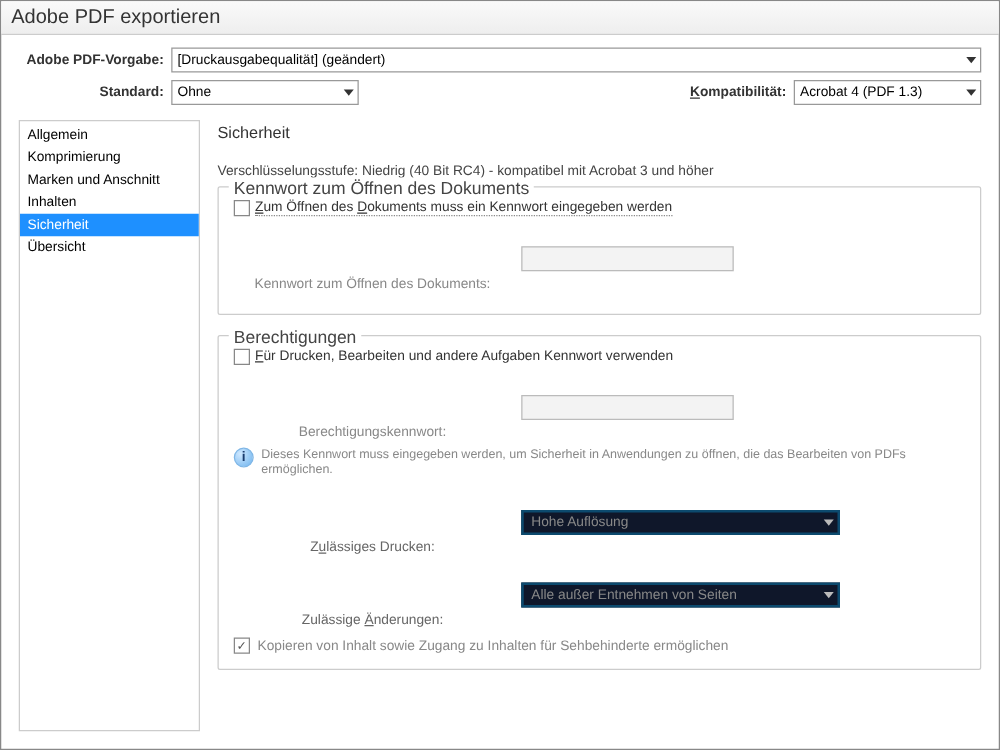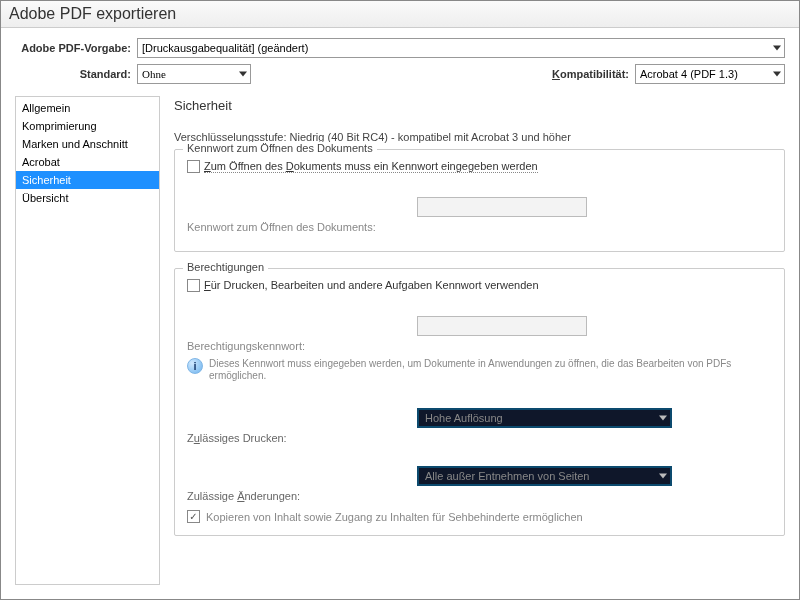--- a/index.html
+++ b/index.html
@@ -7,39 +7,39 @@
   .window { border: 1px solid #888; width: 800px; height: 600px; display: flex; flex-direction: column; background: #fff; }
   .titlebar { background: linear-gradient(#fafafa,#eee); border-bottom: 1px solid #ccc; padding: 4px 8px; font-size: 16px; color: #333; }
   .top-form { padding: 10px 14px 6px 14px; }
   .form-row { display: flex; align-items: center; margin-bottom: 6px; }
   .form-row label { display: inline-block; text-align: right; padding-right: 6px; color: #333; font-weight: bold; }
   .lbl-preset { width: 122px; }
   .lbl-standard { width: 122px; }
   .select { border: 1px solid #999; background: #fff; height: 20px; line-height: 18px; padding: 0 18px 0 4px; position: relative; display: inline-flex; align-items: center; font-size: 11px; }
   .select .arrow { position: absolute; right: 3px; top: 50%; transform: translateY(-50%); width: 0; height: 0; border-left: 4px solid transparent; border-right: 4px solid transparent; border-top: 5px solid #333; }
   .sel-preset { flex: 1; }
-  .sel-standard { width: 114px; font-family: Liberation Serif, serif; }
+  .sel-standard { width: 150px; }
   .compat-wrap { margin-left: auto; display: flex; align-items: center; }
   .lbl-compat { padding-right: 6px; margin-left: 10px; }
   .sel-compat { width: 150px; }
   .main { flex: 1; display: flex; padding: 0 14px 14px 14px; gap: 14px; }
   .sidebar { width: 145px; border: 1px solid #ccc; background: #fff; padding-top: 2px; }
   .side-item { padding: 3px 6px; font-size: 11px; cursor: default; }
   .side-item.active { background: #1e90ff; color: #fff; }
   .content { flex: 1; padding: 2px 0 0 0; color: #333; }
   .content h2 { font-size: 13px; font-weight: normal; color: #333; margin-bottom: 18px; }
   .enc-line { font-size: 11px; color: #444; margin-bottom: 6px; }
   .fieldset { border: 1px solid #ccc; border-radius: 2px; padding: 10px 12px 12px 12px; margin-bottom: 16px; position: relative; }
-  .legend { position: absolute; top: -8px; left: 8px; background: #fff; padding: 0 4px; font-size: 11px; color: #444; }
+  .legend { position: absolute; top: -8px; left: 8px; background: #fff; padding: 0 4px; font-size: 14px; color: #444; }
   .chk-row { display: flex; align-items: flex-start; gap: 4px; margin-bottom: 8px; }
   .chk { width: 13px; height: 13px; border: 1px solid #888; background: #fff; display: inline-flex; align-items: center; justify-content: center; font-size: 10px; color: #555; }
   .chk.checked::after { content: "✓"; font-size: 10px; color: #555; }
   .dotted { border-bottom: 1px dotted #888; }
   .field-row { display: flex; align-items: center; margin-bottom: 6px; }
-  .field-row .flabel { width: 230px; text-align: left; padding-right: 8px; color: #888; margin-top: 40px; }
+  .field-row .flabel { width: 230px; text-align: center; padding-right: 8px; color: #888; margin-top: 40px; }
   .input { border: 1px solid #bbb; height: 20px; width: 170px; background: #f3f3f3; }
   .info-row { display: flex; align-items: flex-start; gap: 6px; margin: 6px 0 10px 0; }
   .info-icon { width: 16px; height: 16px; border-radius: 50%; background: radial-gradient(circle at 30% 30%, #cfe8ff, #6fb4ee); color: #1a3c6e; font-weight: bold; font-size: 11px; display: flex; align-items: center; justify-content: center; flex-shrink: 0; border: 1px solid #7fb6e6; }
   .info-text { font-size: 10px; color: #888; line-height: 1.2; }
   .sel-disabled { border: 2px solid #0c4a6e; background: #0f172a; color: #888; height: 20px; width: 255px; padding: 0 18px 0 6px; position: relative; display: inline-flex; align-items: center; font-size: 11px; }
   .sel-disabled .arrow { position: absolute; right: 3px; top: 50%; transform: translateY(-50%); width: 0; height: 0; border-left: 4px solid transparent; border-right: 4px solid transparent; border-top: 5px solid #bbb; }
   .flabel.darker { color: #666; }
   .copy-row { display: flex; align-items: center; gap: 6px; margin-top: 8px; color: #888; }
   .u { text-decoration: underline; }
 </style>
@@ -71,21 +71,21 @@
         </div>
       </div>
     </div>
   </div>
 
   <div class="main">
     <div class="sidebar">
       <div class="side-item">Allgemein</div>
       <div class="side-item">Komprimierung</div>
       <div class="side-item">Marken und Anschnitt</div>
-      <div class="side-item">Acrobat</div>
+      <div class="side-item">Inhalten</div>
       <div class="side-item active">Sicherheit</div>
       <div class="side-item">Übersicht</div>
     </div>
 
     <div class="content">
       <h2>Sicherheit</h2>
       <div class="enc-line">Verschlüsselungsstufe: Niedrig (40 Bit RC4) - kompatibel mit Acrobat 3 und höher</div>
 
       <div class="fieldset">
         <div class="legend">Kennwort zum Öffnen des Dokuments</div>
@@ -104,21 +104,21 @@
         <div class="chk-row">
           <span class="chk"></span>
           <span><span class="u">F</span>ür Drucken, Bearbeiten und andere Aufgaben Kennwort verwenden</span>
         </div>
         <div class="field-row">
           <span class="flabel">Berechtigungskennwort:</span>
           <span class="input"></span>
         </div>
         <div class="info-row">
           <span class="info-icon">i</span>
-          <span class="info-text">Dieses Kennwort muss eingegeben werden, um Dokumente in Anwendungen zu öffnen, die das Bearbeiten von PDFs ermöglichen.</span>
+          <span class="info-text">Dieses Kennwort muss eingegeben werden, um Sicherheit in Anwendungen zu öffnen, die das Bearbeiten von PDFs ermöglichen.</span>
         </div>
         <div class="field-row">
           <span class="flabel darker">Z<span class="u">u</span>lässiges Drucken:</span>
           <span class="sel-disabled">
             <span>Hohe Auflösung</span>
             <span class="arrow"></span>
           </span>
         </div>
         <div class="field-row">
           <span class="flabel darker">Zulässige <span class="u">Ä</span>nderungen:</span>

